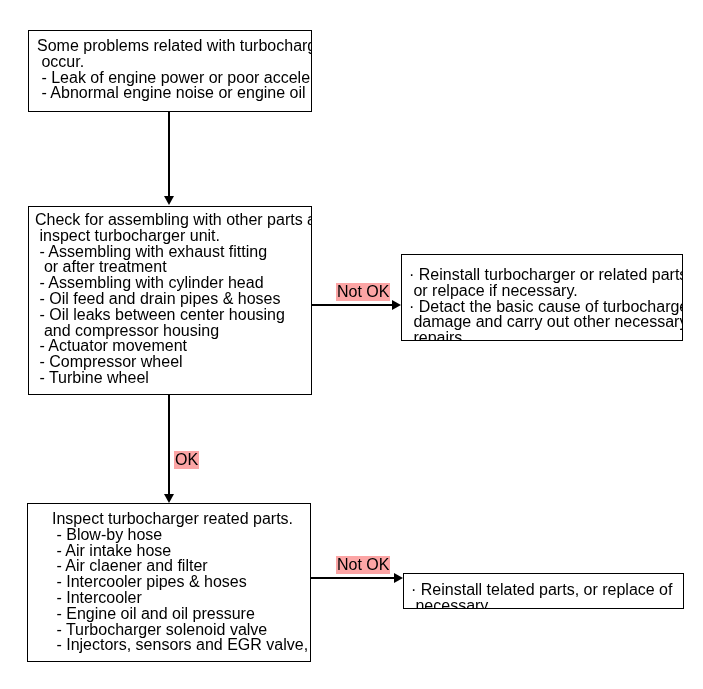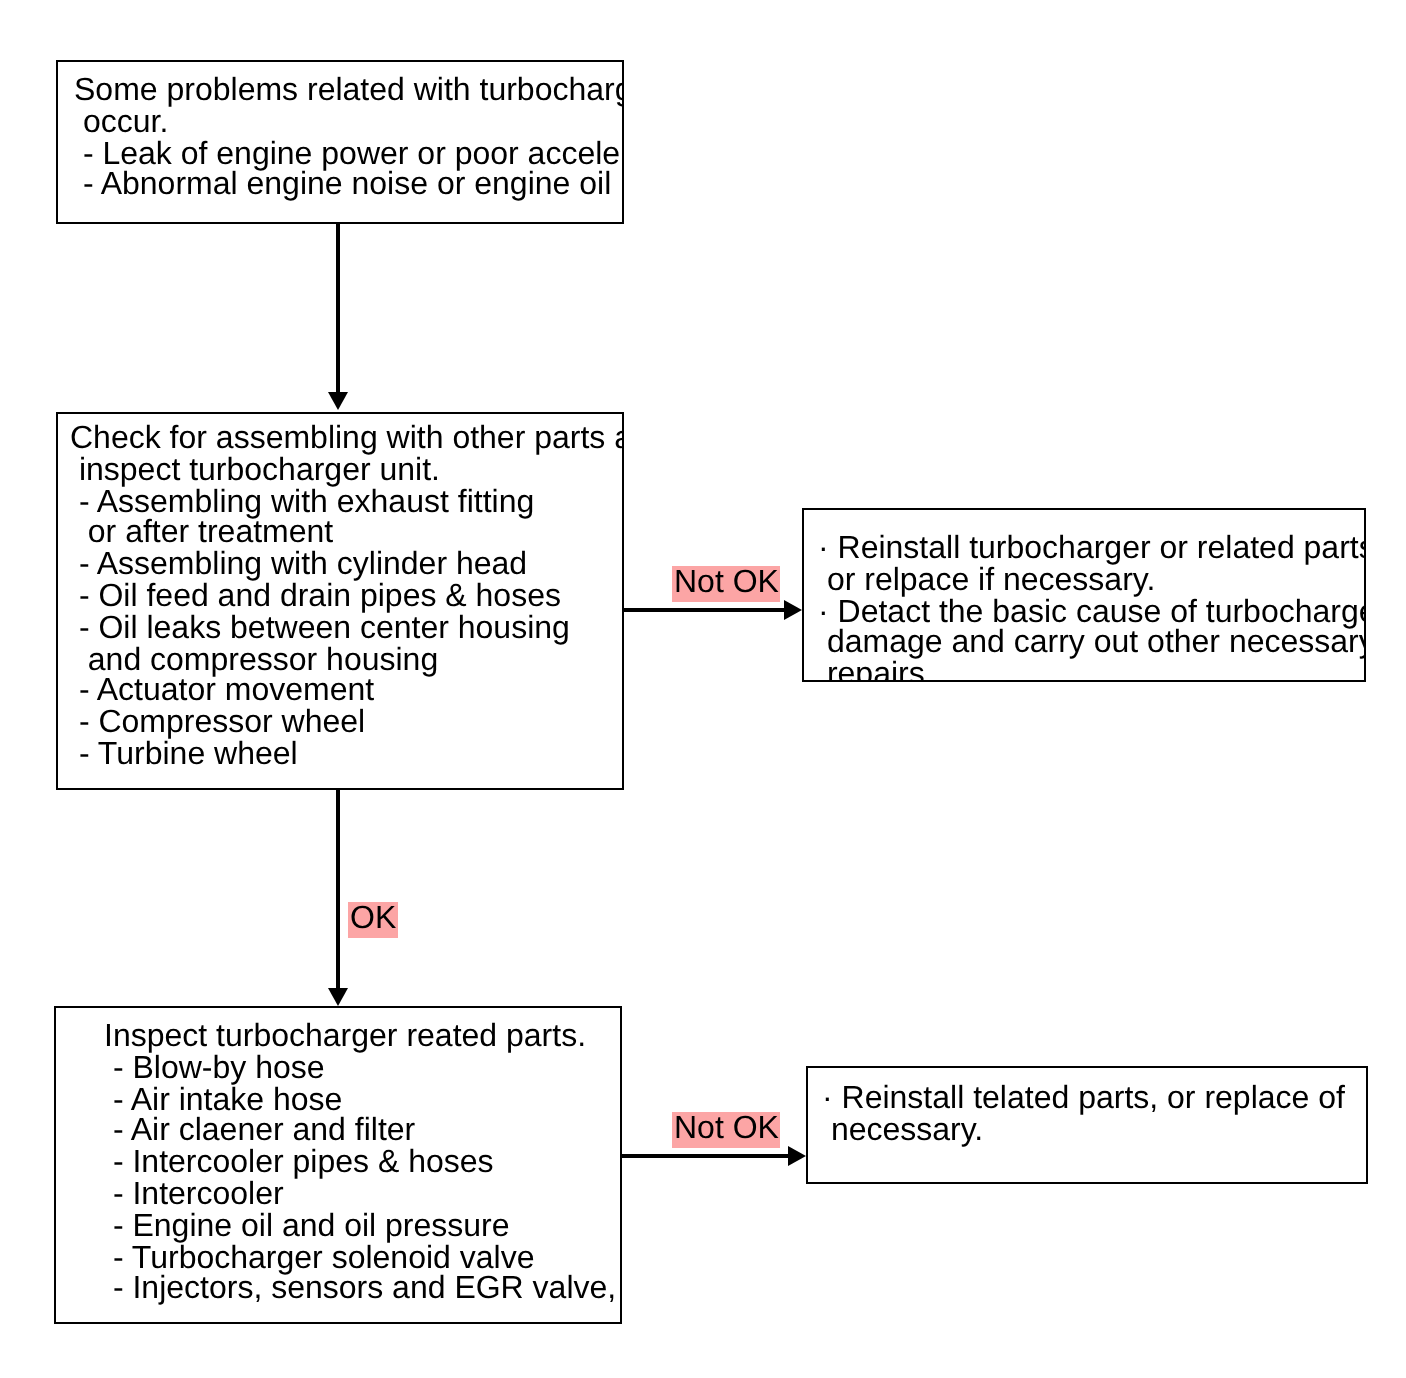--- a/index.html
+++ b/index.html
@@ -19,21 +19,21 @@
     border: 1.5px solid #000000;
     background: #ffffff;
     white-space: pre;
     line-height: 15.8px;
     overflow: hidden;
   }
   .box-problem   { left: 28px;  top: 30px;  width: 284px; height: 82px;  padding: 7px 4px 0 8px; }
   .box-check     { left: 28px;  top: 206px; width: 284px; height: 189px; padding: 5px 2px 0 6px; }
   .box-inspect   { left: 27px;  top: 503px; width: 284px; height: 159px; padding: 7px 2px 0 24px; }
   .box-action1   { left: 401px; top: 254px; width: 282px; height: 87px;  padding: 12px 2px 0 7px; }
-  .box-action2   { left: 403px; top: 533px; width: 281px; height: 59px;  padding: 8px 2px 0 7px; }
+  .box-action2   { left: 403px; top: 573px; width: 281px; height: 36px;  padding: 8px 2px 0 7px; }
 
   .line { position: absolute; background: #000000; }
   .vline-1  { left: 168px; top: 112px; width: 1.5px; height: 85px; }
   .vline-ok { left: 168px; top: 395px; width: 1.5px; height: 100px; }
   .hline-1  { left: 311px; top: 304px; width: 82px;  height: 1.5px; }
   .hline-2  { left: 311px; top: 577px; width: 84px;  height: 1.5px; }
 
   .arrowhead { position: absolute; width: 0; height: 0; }
   .head-down-1 {
     left: 164px; top: 196px;

